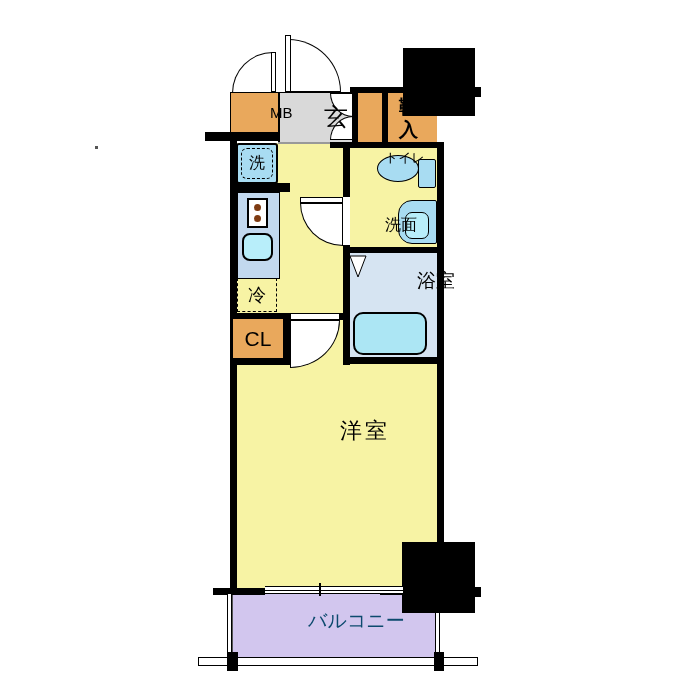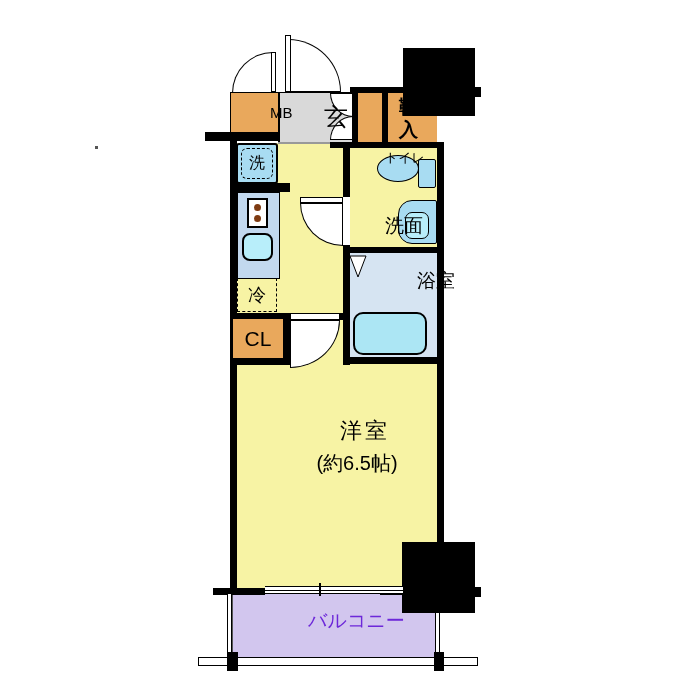--- a/index.html
+++ b/index.html
@@ -87,25 +87,25 @@
   .rd-arc{left:290px;top:320px;width:50px;height:48px;border-radius:0 0 100% 0;}
   .bath-tri{position:absolute;left:349px;top:255px;}
   
   .lbl{text-align:center;line-height:1.1;white-space:nowrap;padding-left:40px;}
   .l-mb{left:230px;top:105px;width:48px;font-size:15px;}
   .l-genkan{left:284px;top:104px;width:56px;font-size:24px;}
   .l-shoe{left:359px;top:95px;width:23px;height:48px;font-size:19px;line-height:23px;
           word-break:break-all;white-space:normal;font-weight:bold;}
   .l-ps{left:403px;top:104px;width:34px;font-size:13px;}
   .l-toilet{left:345px;top:151px;width:64px;font-size:13px;}
-  .l-washroom{left:345px;top:216px;width:58px;font-size:19px;}
+  .l-washroom{left:345px;top:216px;width:58px;font-size:16px;}
   .l-bath{left:377px;top:271px;width:52px;font-size:19px;}
   .l-room{left:300px;top:419px;width:74px;font-size:22px;letter-spacing:3px;}
   .l-size{left:272px;top:452px;width:130px;font-size:20px;}
-  .l-balcony{left:268px;top:611px;width:124px;font-size:19px;color:#6d28d9;text-align:center;}
+  .l-balcony{left:268px;top:611px;width:124px;font-size:19px;color:#0c4a6e;text-align:center;}
 </style>
 </head>
 <body>
 
 <div id="plan">
 
   <div class="f-y1"></div>
   <div class="f-y2"></div>
   <div class="f-y3"></div>
   <div class="f-genkan"></div>
@@ -190,15 +190,14 @@
   </svg>
 
   <div class="lbl l-mb">MB</div>
   <div class="lbl l-genkan">玄</div>
   <div class="lbl l-shoe">靴入</div>
   <div class="lbl l-ps">PS</div>
   <div class="lbl l-toilet">トイレ</div>
   <div class="lbl l-washroom">洗面</div>
   <div class="lbl l-bath">浴室</div>
   <div class="lbl l-room">洋室</div>
-  <div class="lbl l-size">(約6.5帖)</div>
   <div class="lbl l-balcony">バルコニー</div>
 </div>
 
 </body></html>

